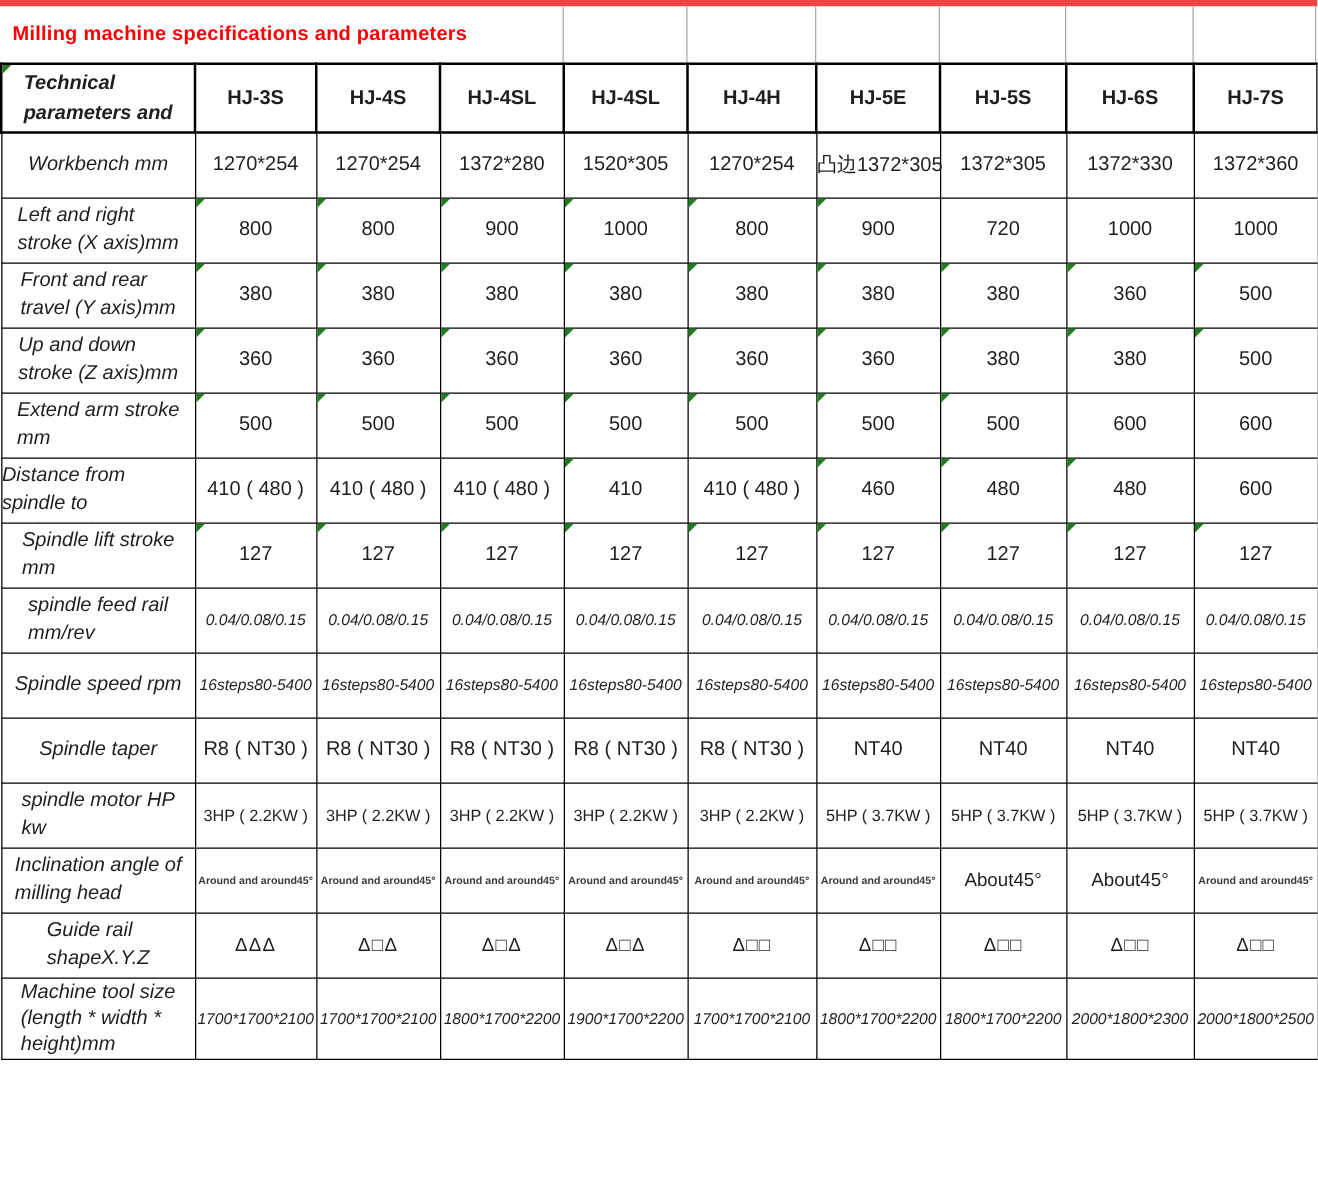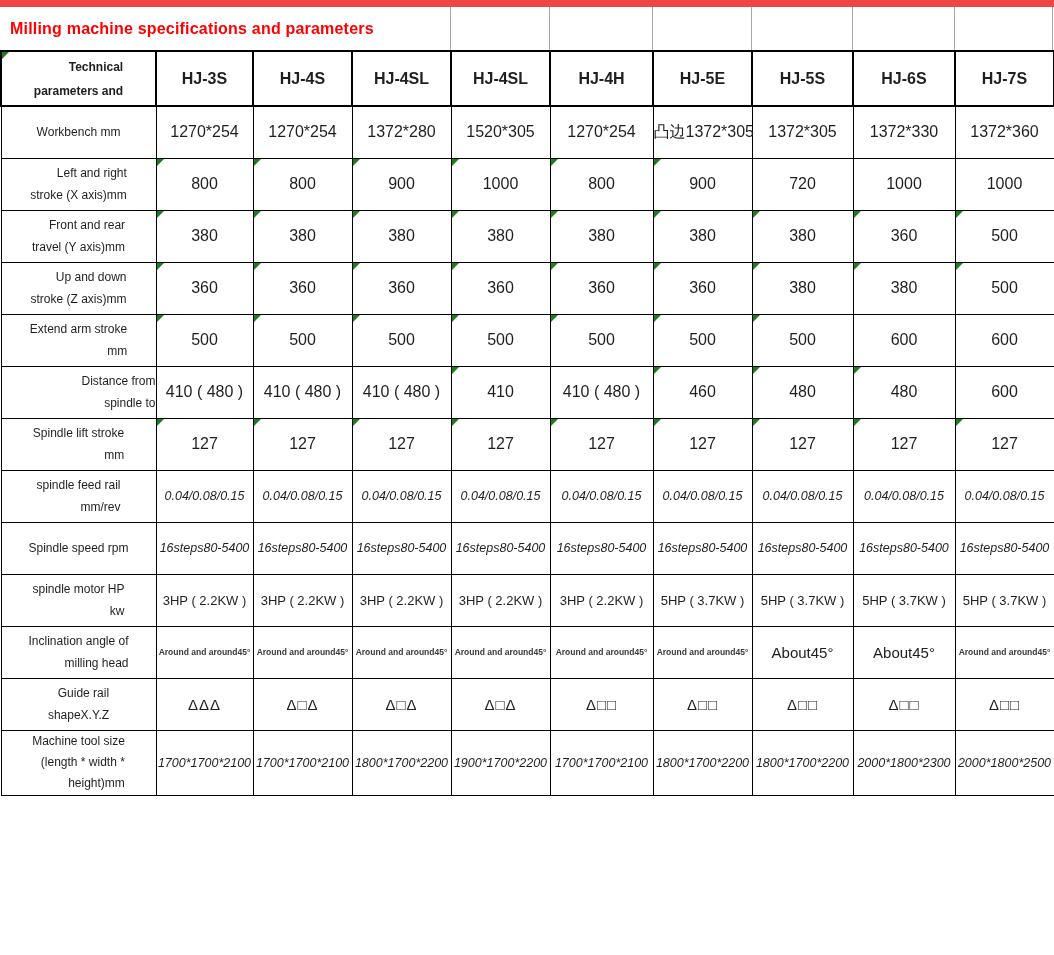--- a/index.html
+++ b/index.html
@@ -10,21 +10,21 @@
     --text-color:#1f1f1f;
   }
   html,body{margin:0;padding:0;background:#ffffff;}
   body{
     width:1054px;
     font-family:"Liberation Sans","DejaVu Sans",sans-serif;
     color:var(--text-color);
     -webkit-font-smoothing:antialiased;
   }
   
-  .title-band{display:flex;height:50px;border-top:7px solid #ef4444;box-sizing:border-box;}
+  .title-band{display:flex;height:50px;border-top:5px solid #ef4444;box-sizing:border-box;}
   .title-band .seg{box-sizing:border-box;height:100%;border-left:1px solid var(--gridline-color);}
   .title-band .seg.first{border-left:none;width:450px;display:flex;align-items:center;}
   .title-text{
     font-size:16px;font-weight:bold;color:var(--title-color);
     padding-left:10px;white-space:nowrap;letter-spacing:0.2px;
   }
   .w99{width:99px;} .w103{width:103px;} .w101{width:101px;} .w102{width:102px;}
   .title-band .seg.last{border-right:1px solid var(--gridline-color);}
   
   table{border-collapse:collapse;table-layout:fixed;width:1053px;}
@@ -39,21 +39,21 @@
   }
   tr{height:52px;}
   tr.header-row{height:55px;}
   tr.header-row th{border-width:2px;font-size:16px;font-weight:bold;}
   tr.tall{height:65px;margin-top:32px;}
   td{font-size:16px;}
   
   td.rowlabel{font-weight:normal;}
   .lbl{
     height:50px;display:flex;align-items:center;justify-content:center;
-    white-space:pre-line;line-height:22px;font-size:12px;text-align:right;
+    white-space:pre-line;line-height:22px;font-size:16px;text-align:left;font-style:italic;
   }
   .corner .lbl{font-weight:bold;line-height:24px;height:51px;}
   tr.tall .lbl{height:63px;line-height:21px;}
   .lbl.clip{
     display:block;overflow:hidden;padding-top:3px;line-height:22px;
     box-sizing:border-box;
   }
   
   td.sm{font-size:12.5px;font-style:italic;}
   td.ms{font-size:13px;}
@@ -246,20 +246,34 @@
         <td class="sm">16steps80-5400</td>
         <td class="sm">16steps80-5400</td>
         <td class="sm">16steps80-5400</td>
         <td class="sm">16steps80-5400</td>
         <td class="sm">16steps80-5400</td>
         <td class="sm">16steps80-5400</td>
         <td class="sm">16steps80-5400</td>
       </tr>
       <tr>
         <td class="rowlabel">
+          <div class="lbl">Spindle taper</div>
+        </td>
+        <td>R8 ( NT30 )</td>
+        <td>R8 ( NT30 )</td>
+        <td>R8 ( NT30 )</td>
+        <td>R8 ( NT30 )</td>
+        <td>R8 ( NT30 )</td>
+        <td>NT40</td>
+        <td>NT40</td>
+        <td>NT40</td>
+        <td>NT40</td>
+      </tr>
+      <tr>
+        <td class="rowlabel">
           <div class="lbl">spindle motor HP
 kw</div>
         </td>
         <td class="ms">3HP ( 2.2KW )</td>
         <td class="ms">3HP ( 2.2KW )</td>
         <td class="ms">3HP ( 2.2KW )</td>
         <td class="ms">3HP ( 2.2KW )</td>
         <td class="ms">3HP ( 2.2KW )</td>
         <td class="ms">5HP ( 3.7KW )</td>
         <td class="ms">5HP ( 3.7KW )</td>

